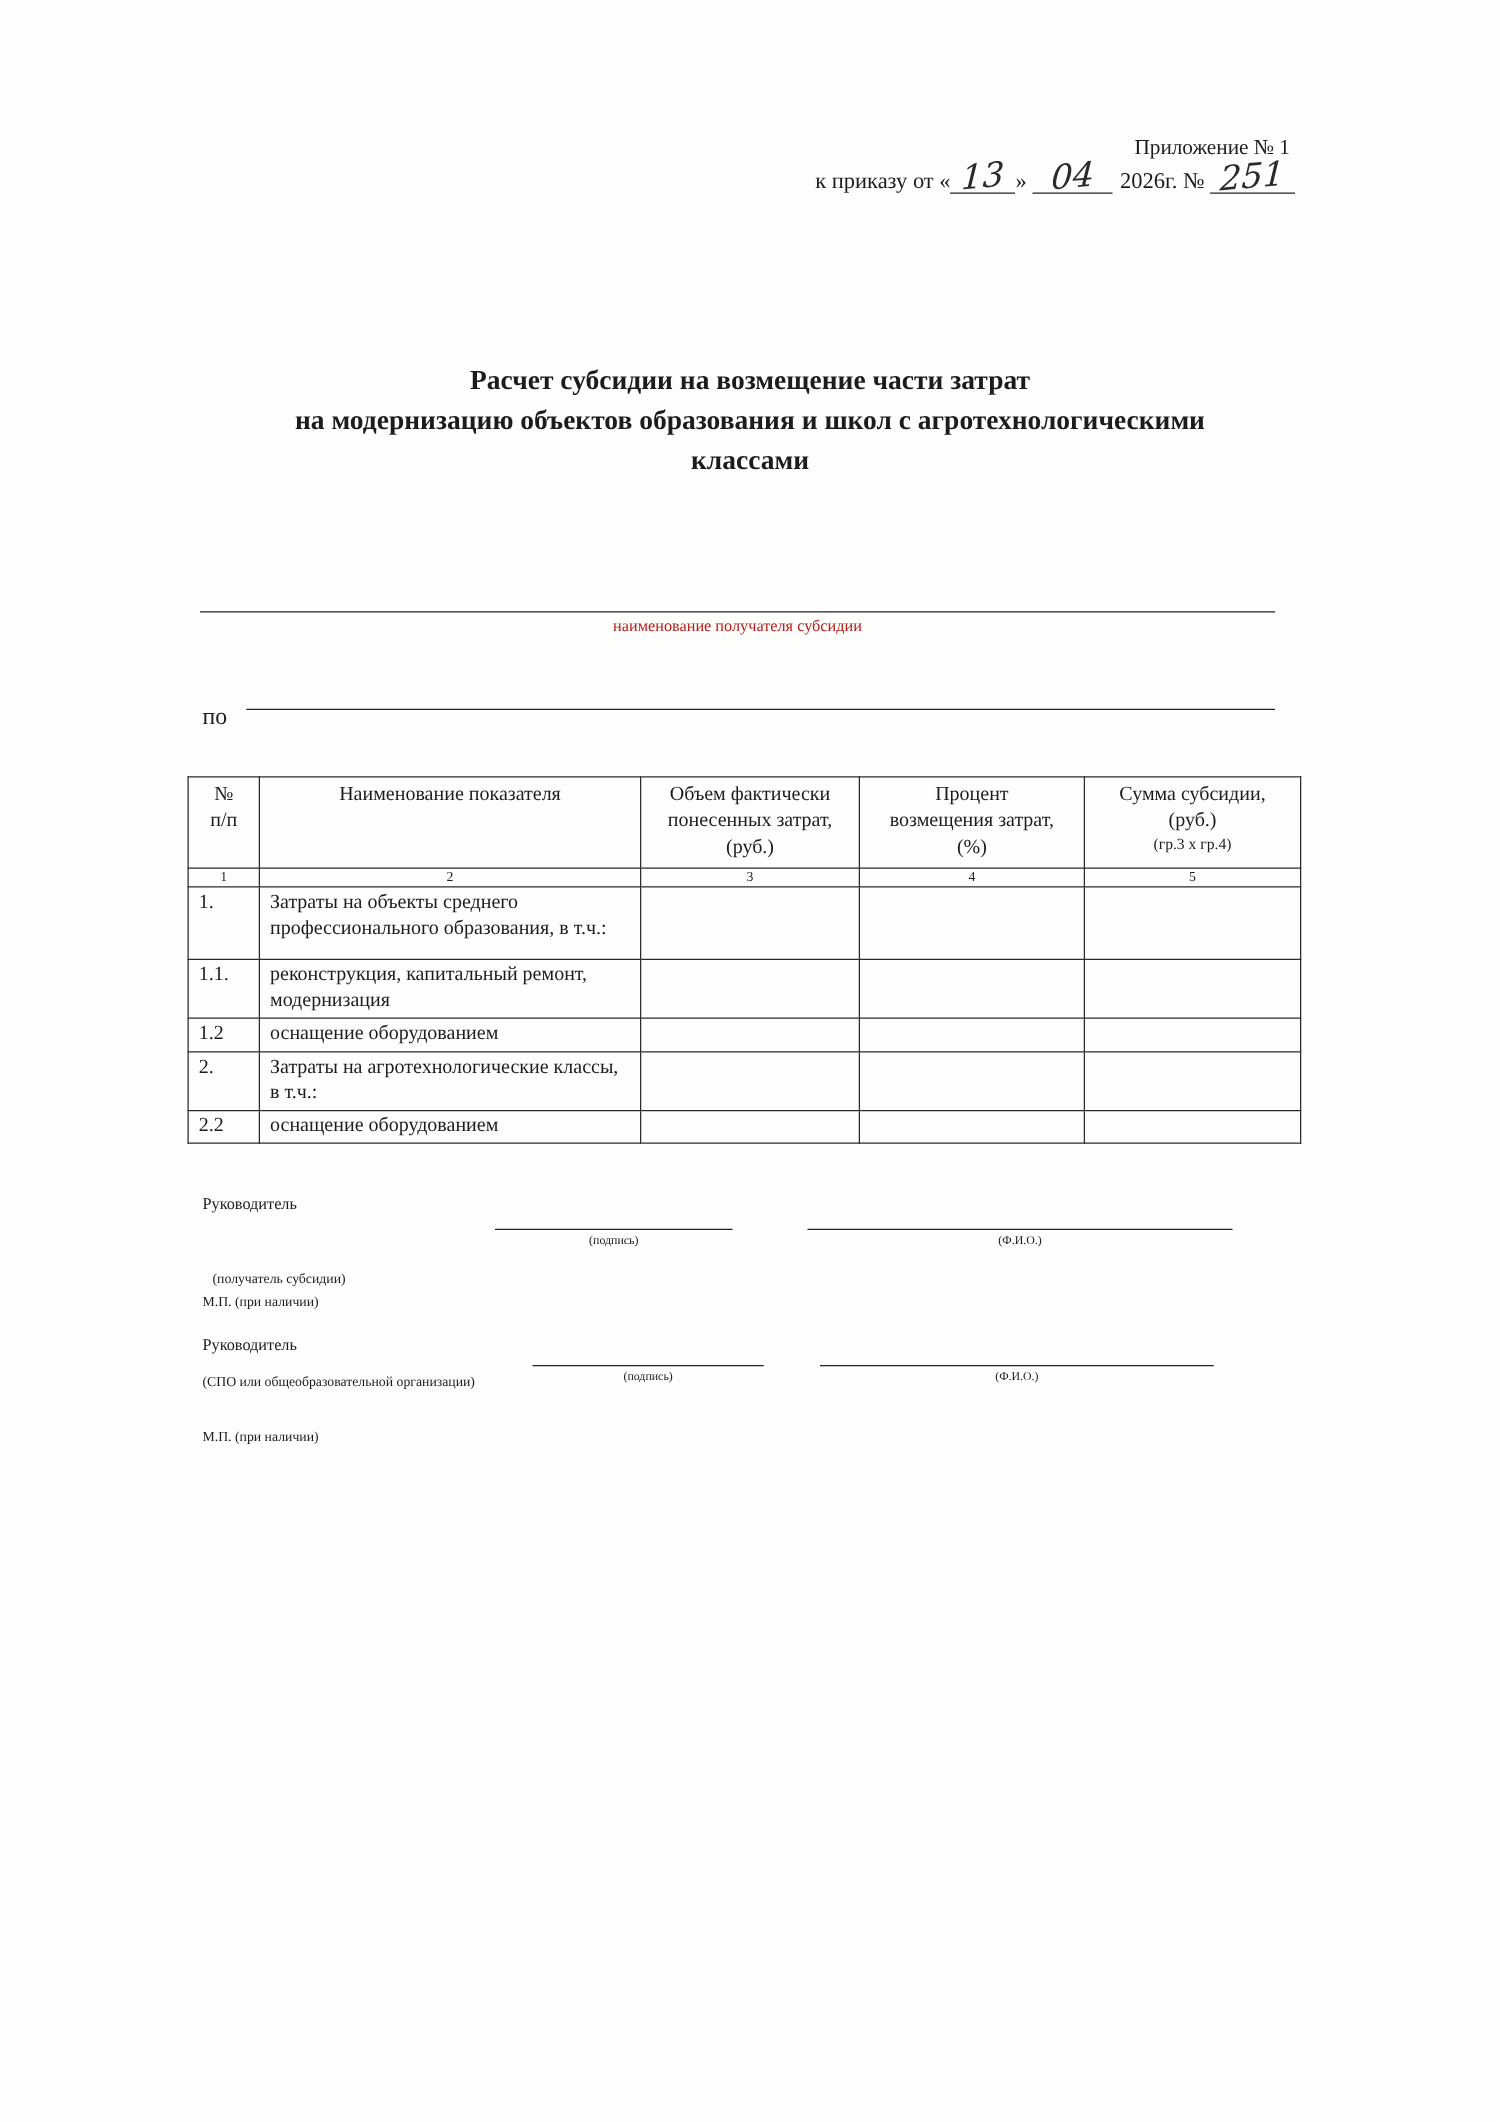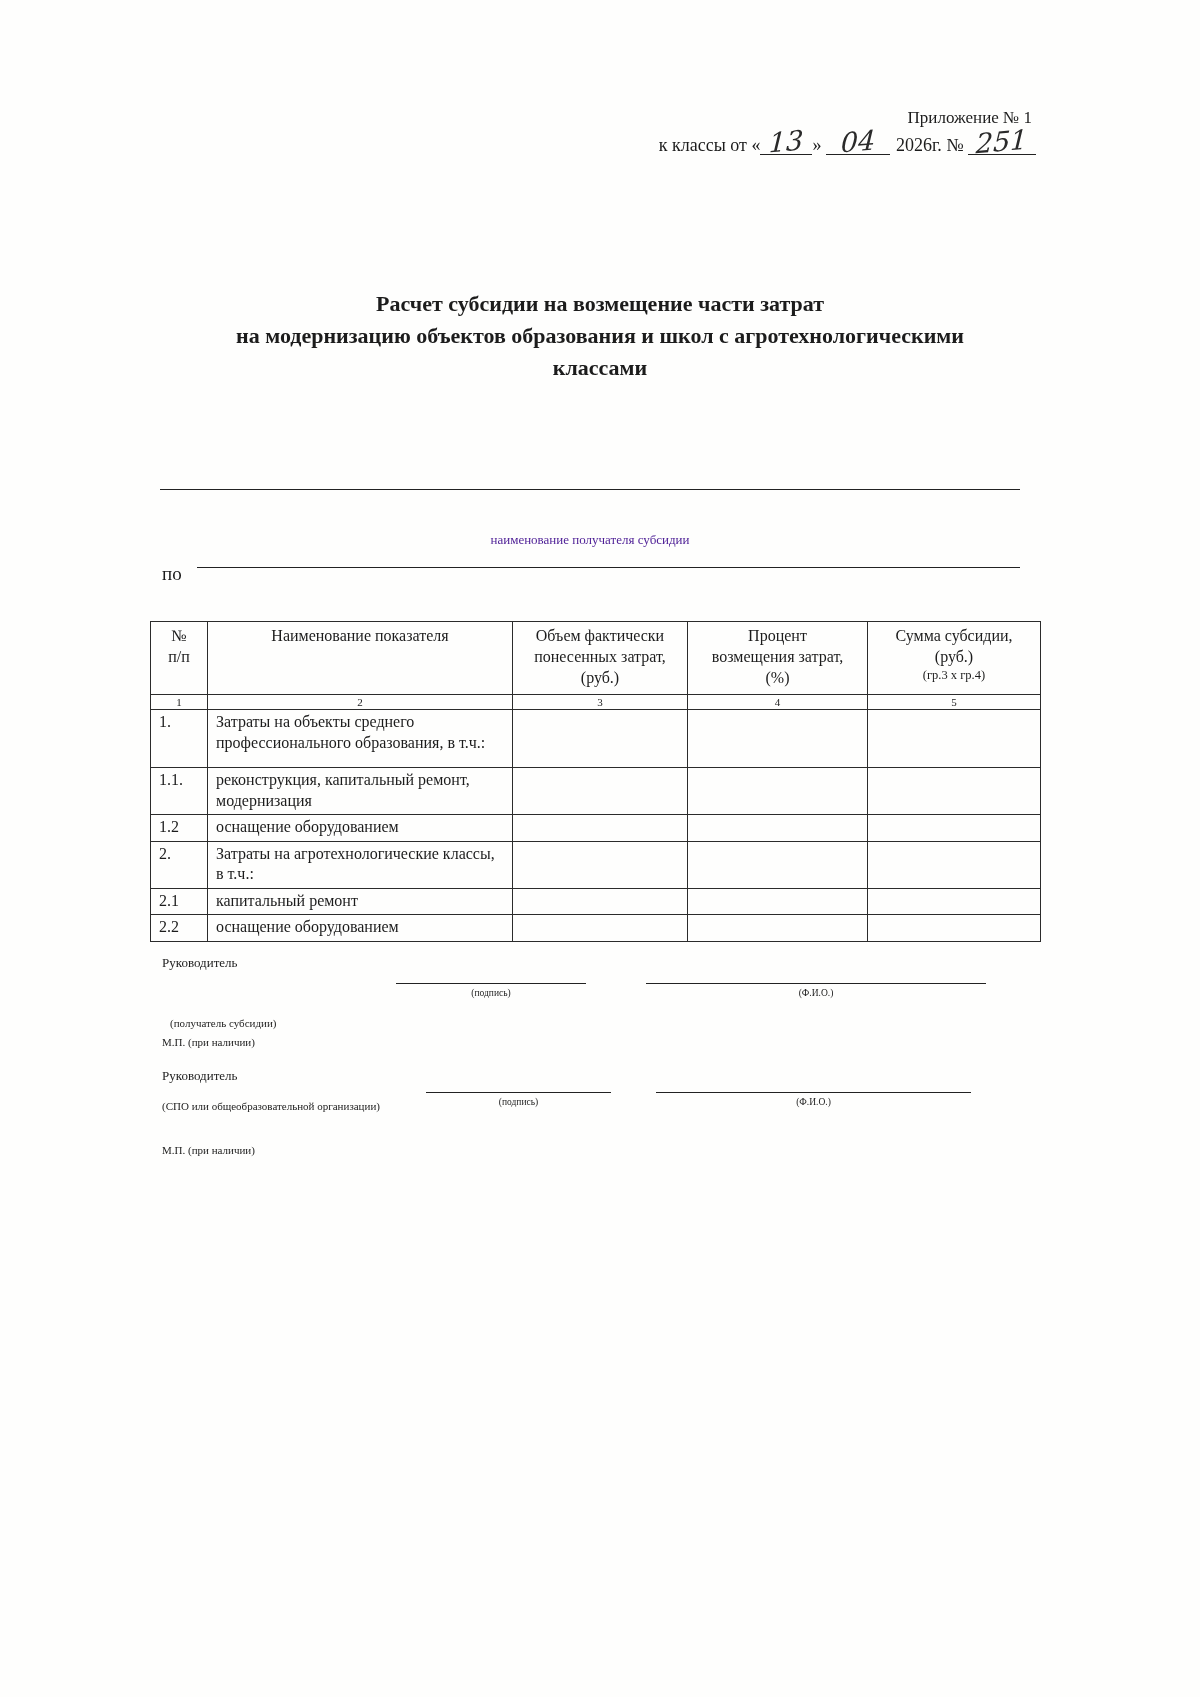--- a/index.html
+++ b/index.html
@@ -67,21 +67,21 @@
     left: 90px;
     width: 1020px;
     text-align: center;
     font-size: 16px;
     line-height: 1.4;
     white-space: pre-line;
   }
 
   
   .rule { position: absolute; height: 0; border-bottom: 1.3px solid #222; }
-  .caption { position: absolute; text-align: center; font-size: 13px; color: #4c1d95; margin-top: 39px; }
+  .caption { position: absolute; text-align: center; font-size: 13px; color: #b91c1c; }
 
   .recipient-rule    { left: 160px; top: 489px; width: 860px; }
   .recipient-caption { left: 160px; top: 493px; width: 860px; }
 
   .object-prefix {
     position: absolute;
     left: 162px;
     top: 563px;
     font-size: 19px;
   }
@@ -160,21 +160,21 @@
   .sig2-sign-cap  { left: 426px; top: 1097px; width: 185px; }
   .sig2-fio-rule  { left: 656px; top: 1092px; width: 315px; }
   .sig2-fio-cap   { left: 656px; top: 1097px; width: 315px; }
 </style>
 </head>
 <body>
 
 <div class="page">
 
   <div class="appendix">Приложение № 1</div>
-  <div class="order-line"><span>к классы от «</span><span class="blank blank-day"><span class="hand">13</span></span><span>»</span> <span class="blank blank-month"><span class="hand">04</span></span><span>2026г. №</span> <span class="blank blank-number"><span class="hand">251</span></span></div>
+  <div class="order-line"><span>к приказу от «</span><span class="blank blank-day"><span class="hand">13</span></span><span>»</span> <span class="blank blank-month"><span class="hand">04</span></span><span>2026г. №</span> <span class="blank blank-number"><span class="hand">251</span></span></div>
 
   <div class="title">Расчет субсидии на возмещение части затрат
 на модернизацию объектов образования и школ с агротехнологическими
 классами</div>
 
   <div class="rule recipient-rule"></div>
   <div class="caption recipient-caption">наименование получателя субсидии</div>
 
   <div class="object-prefix">по</div>
   <div class="rule object-rule"></div>
@@ -232,27 +232,20 @@
         <td></td>
       </tr>
       <tr class="h2">
         <td class="c-num">2.</td>
         <td class="c-name">Затраты на агротехнологические классы, в т.ч.:</td>
         <td></td>
         <td></td>
         <td></td>
       </tr>
       <tr class="h1">
-        <td class="c-num">2.1</td>
-        <td class="c-name">капитальный ремонт</td>
-        <td></td>
-        <td></td>
-        <td></td>
-      </tr>
-      <tr class="h1">
         <td class="c-num">2.2</td>
         <td class="c-name">оснащение оборудованием</td>
         <td></td>
         <td></td>
         <td></td>
       </tr>
     </tbody>
   </table>
 
   <div class="sig-role sig1-role">Руководитель</div>

